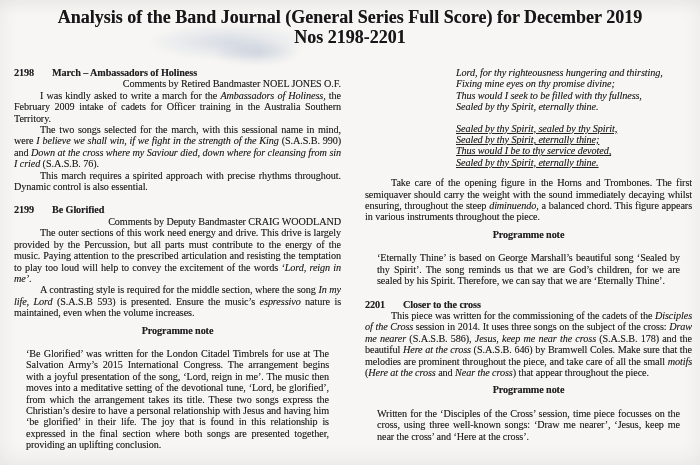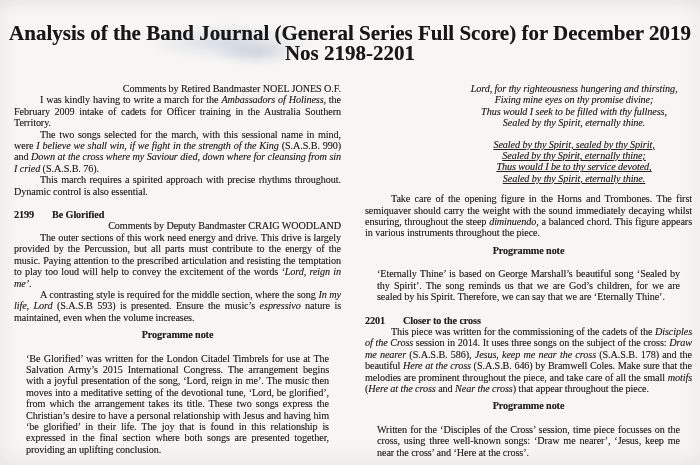--- a/index.html
+++ b/index.html
@@ -22,24 +22,24 @@
     left: 148px; top: 24px; width: 160px; height: 36px;
     background: radial-gradient(ellipse at center, rgba(140,160,192,0.30), rgba(140,160,192,0) 72%);
     filter: blur(2px);
   }
   .smudge.s2 {
     left: 212px; top: 40px; width: 90px; height: 26px;
     background: radial-gradient(ellipse at center, rgba(118,140,176,0.25), rgba(118,140,176,0) 70%);
     filter: blur(2px);
   }
   .title {
-    padding-top: 24px;
+    padding-top: 8px;
     text-align: center;
     font-weight: bold;
-    font-size: 21px;
+    font-size: 18px;
     line-height: 19.5px;
     color: #171618;
     text-shadow: 0 0 0.4px rgba(0,0,0,0.45);
     position: relative; z-index: 2;
   }
   .cols {
     display: flex;
     gap: 24px;
     margin: 20px 8px 0 14px;
     position: relative; z-index: 2;
@@ -53,21 +53,21 @@
     text-shadow: 0 0 0.35px rgba(0,0,0,0.4);
   }
   .sec { margin-top: 12px; }
   .sec.first { margin-top: 0; }
   .sec-head { display: flex; font-weight: bold; }
   .sec-num { width: 38px; flex: none; }
   .comments { text-align: right; }
   .para { margin: 0; text-indent: 26px; }
   .prog-head { margin-top: 6px; text-align: center; font-weight: bold; }
   .prog-note { margin: 12px; }
-  .verse { font-style: italic; margin-left: 91px; text-align: center; }
+  .verse { font-style: italic; margin-left: 91px; text-align: left; }
   .stanza + .stanza { margin-top: 10px; text-decoration: underline; }
   .rc-para { margin-top: 9px; }
   i { font-style: italic; }
 </style>
 </head>
 <body>
 
 <div class="page">
   <div class="smudge s1"></div>
   <div class="smudge s2"></div>
@@ -75,22 +75,26 @@
   <div class="title">
     <div>Analysis of the Band Journal (General Series Full Score) for December 2019</div>
     <div>Nos 2198-2201</div>
   </div>
 
   <div class="cols">
 
     <div class="col">
 
       <div class="sec first">
+        <div class="sec-head">
+          <span class="sec-num">2198</span>
+          <span class="sec-title">March – Ambassadors of Holiness</span>
+        </div>
         <div class="comments">Comments by Retired Bandmaster NOEL JONES O.F.</div>
-        <p class="para"><span>I was kindly having to write a march for the </span><i>Ambassadors of Holiness,</i><span> the February 2009 intake of cadets for Officer training in the Australia Southern Territory.</span></p>
+        <p class="para"><span>I was kindly asked to write a march for the </span><i>Ambassadors of Holiness,</i><span> the February 2009 intake of cadets for Officer training in the Australia Southern Territory.</span></p>
         <p class="para"><span>The two songs selected for the march, with this sessional name in mind, were </span><i>I believe we shall win, if we fight in the strength of the King</i><span> (S.A.S.B. 990) and </span><i>Down at the cross where my Saviour died, down where for cleansing from sin I cried</i><span> (S.A.S.B. 76).</span></p>
         <p class="para"><span>This march requires a spirited approach with precise rhythms throughout. Dynamic control is also essential.</span></p>
       </div>
 
       <div class="sec">
         <div class="sec-head">
           <span class="sec-num">2199</span>
           <span class="sec-title">Be Glorified</span>
         </div>
         <div class="comments">Comments by Deputy Bandmaster CRAIG WOODLAND</div>

